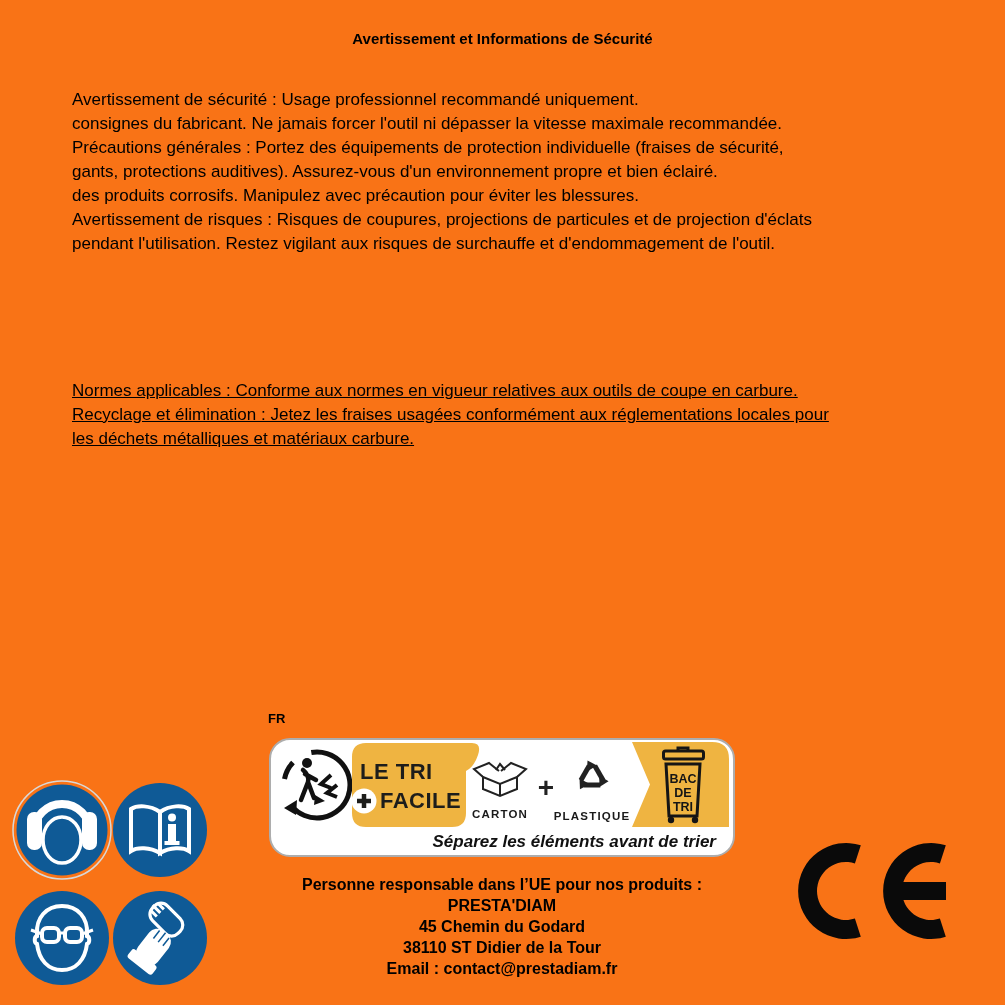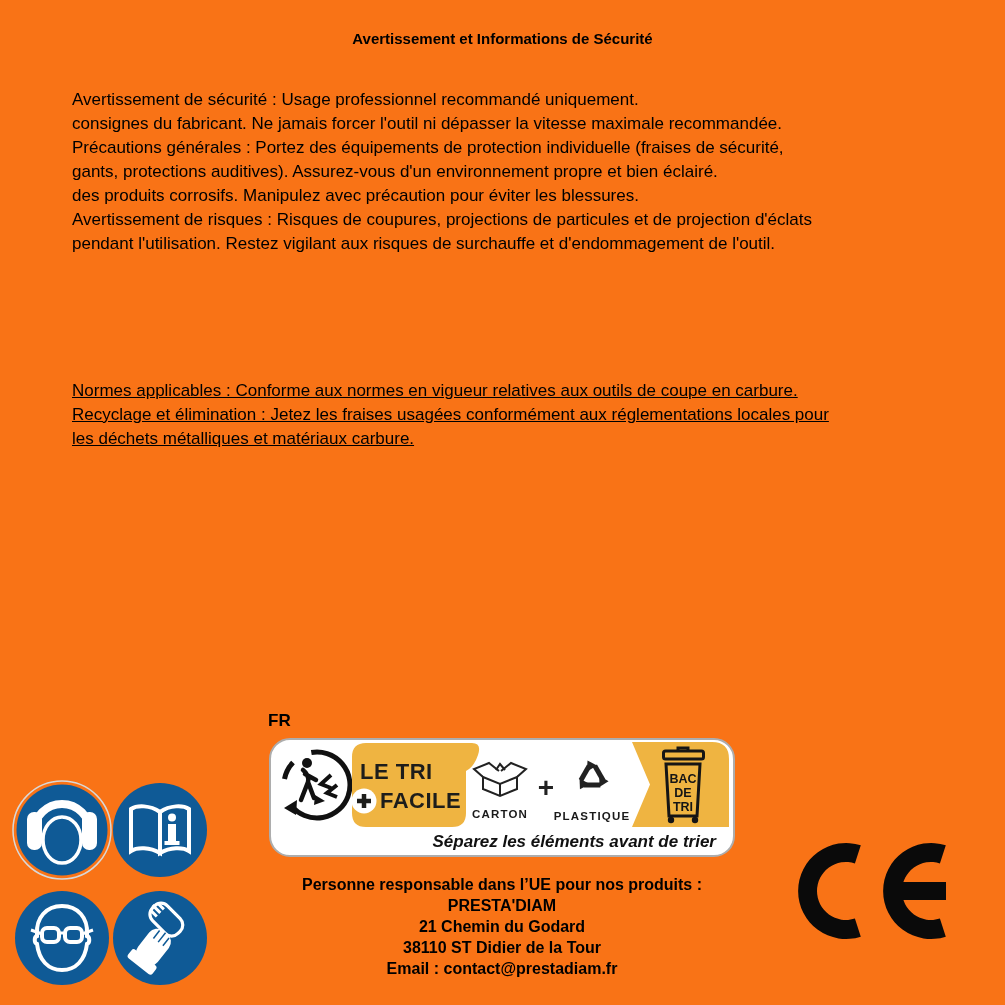--- a/index.html
+++ b/index.html
@@ -4,21 +4,21 @@
 <style>
   html,body{margin:0;padding:0;background:#fff;}
   .page{position:relative;width:1005px;height:1005px;background:#f97316;overflow:hidden;
         font-family:"Liberation Sans", sans-serif;color:#000;}
   .doc-title{position:absolute;top:30px;left:0;width:100%;text-align:center;
              font-weight:bold;font-size:15px;}
   .text-block{position:absolute;left:72px;font-size:17px;line-height:24px;white-space:nowrap;}
   #block1{top:76px;margin-top:12px;}
   #block2{top:379px;text-decoration:underline;}
   .text-line{height:24px;}
-  .fr-label{position:absolute;left:268px;top:711px;font-weight:bold;font-size:17px;}
+  .fr-label{position:absolute;left:268px;top:711px;font-weight:bold;font-size:13px;}
   .contact{position:absolute;left:242px;top:874px;width:520px;text-align:center;
            font-weight:bold;font-size:16px;line-height:21px;}
   .contact div{height:21px;}
   svg{position:absolute;display:block;}
   #infotri-svg{left:268px;top:737px;}
   #icons-svg{left:8px;top:776px;}
   #ce-svg{left:790px;top:838px;}
   .infotri-head{font-weight:bold;font-size:22px;fill:#1D1D1B;letter-spacing:.5px;}
   .infotri-label{font-weight:bold;font-size:11.5px;fill:#1a1a1a;letter-spacing:1.2px;text-anchor:middle;}
   .infotri-note{font-style:italic;font-weight:bold;font-size:17px;fill:#111;text-anchor:end;}
@@ -109,21 +109,21 @@
       <text x="415" y="60" class="bin-text">DE</text>
       <text x="415" y="74" class="bin-text">TRI</text>
     </g>
 
     <text x="448" y="110" class="infotri-note">Séparez les éléments avant de trier</text>
   </svg>
 
   <div class="contact">
     <div>Personne responsable dans l’UE pour nos produits :</div>
     <div>PRESTA'DIAM</div>
-    <div>21 Chemin du Godard</div>
+    <div>45 Chemin du Godard</div>
     <div>38110 ST Didier de la Tour</div>
     <div>Email : contact@prestadiam.fr</div>
   </div>
 
   <svg id="icons-svg" width="208" height="216" viewBox="8 776 208 216">
 
     <g>
       <circle cx="62" cy="830" r="49" fill="none" stroke="#D8D8D8" stroke-width="1.5"></circle>
       <circle cx="62" cy="830" r="45.5" fill="#0F5A96"></circle>
       <path d="M34,832 A28,28 0 0 1 90,832" fill="none" stroke="#fff" stroke-width="8"></path>

